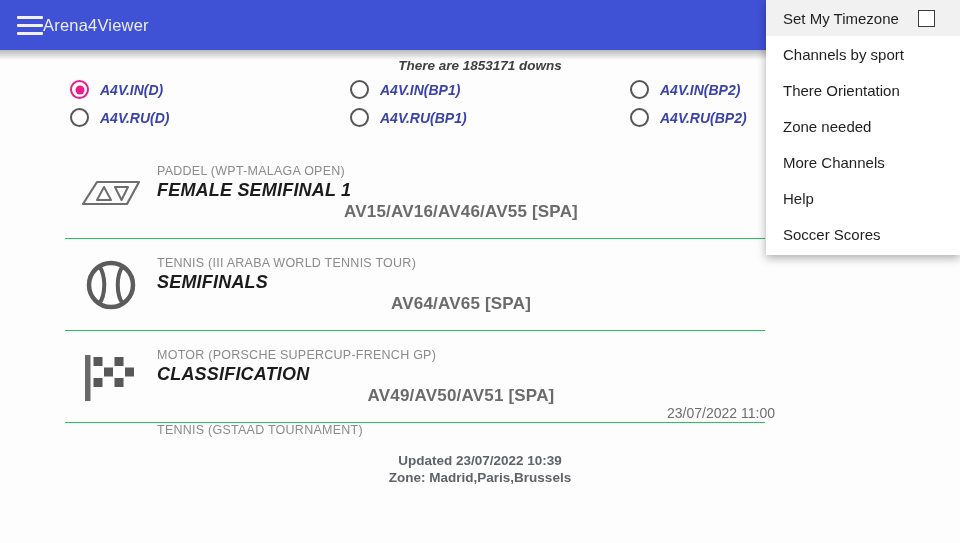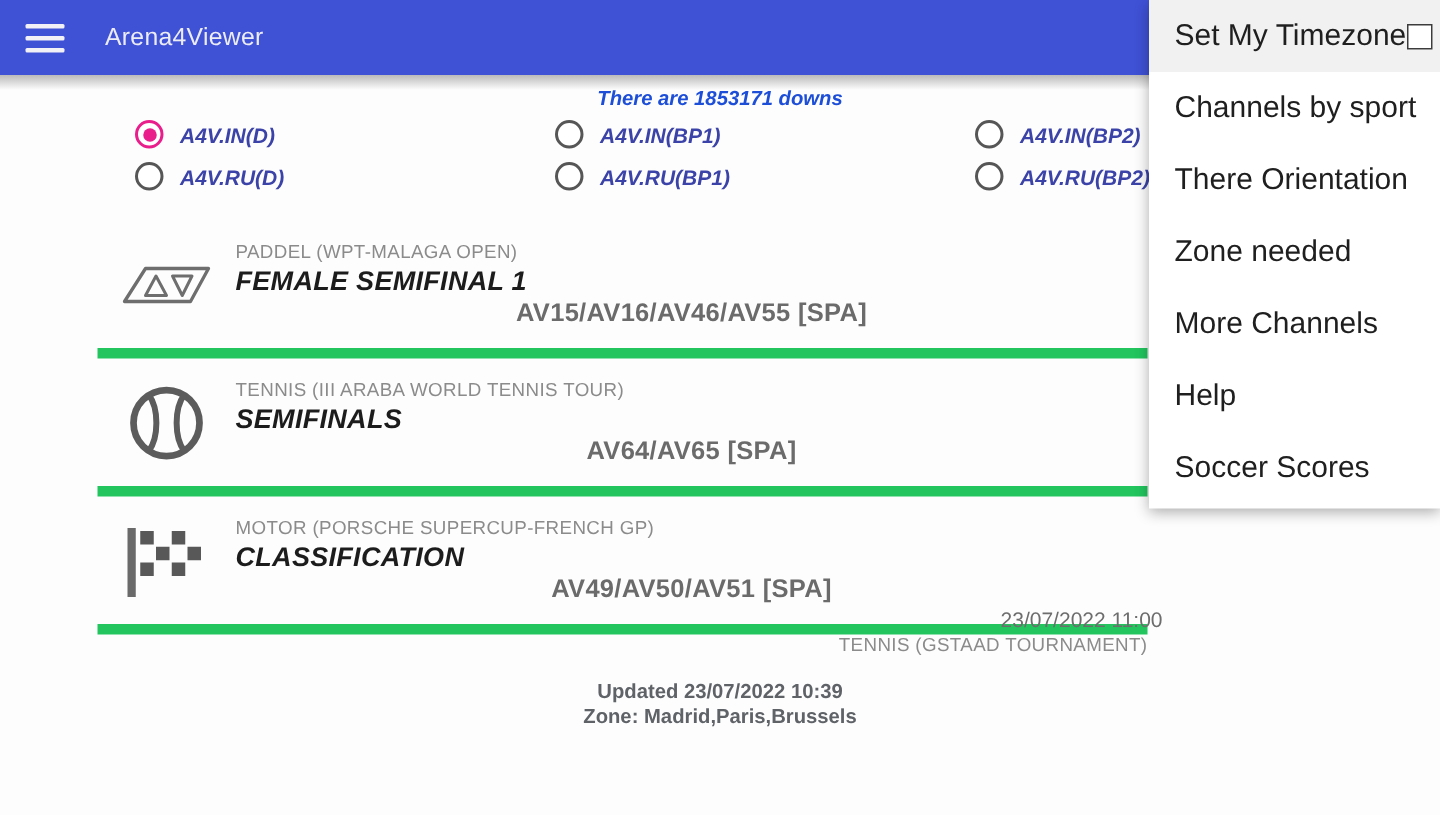--- a/index.html
+++ b/index.html
@@ -45,21 +45,20 @@
     cursor: pointer;
   }
   .hamburger span {
     display: block;
     height: 3px;
     width: 100%;
     background: #f1f1f6;
     border-radius: 1px;
   }
   #app-title {
-    margin-left: 27px;
     color: #ececf4;
     font-size: 16.5px;
     letter-spacing: .2px;
   }
 
   
   #content {
     position: absolute;
     top: 50px; left: 0;
     width: 960px;
@@ -68,33 +67,33 @@
   }
 
   #downs {
     position: absolute;
     top: 8px;
     left: 0; right: 0;
     text-align: center;
     font-size: 13.5px;
     font-style: italic;
     font-weight: bold;
-    color: #1d4ed8;
+    color: #404040;
   }
 
   
   #radios {
     position: absolute;
     top: 30px;
     left: 0;
     width: 760px;
     display: grid;
     grid-template-columns: 280px 280px 200px;
     row-gap: 9px;
-    padding-left: 90px;
+    padding-left: 70px;
   }
   .radio-row {
     display: flex;
     align-items: center;
     gap: 11px;
     cursor: pointer;
   }
   .radio-dot {
     width: 19px; height: 19px;
     border-radius: 50%;
@@ -127,21 +126,21 @@
   #list {
     position: absolute;
     top: 97px;
     left: 65px;
     width: 700px;
   }
   .event {
     display: flex;
     align-items: center;
     height: 92px;
-    border-bottom: 7px solid #22c55e;
+    border-bottom: 1px solid #22c55e;
     cursor: pointer;
   }
   .event-icon {
     width: 92px;
     flex: 0 0 auto;
     display: flex;
     align-items: center;
     justify-content: center;
   }
   .event-text { flex: 1 1 auto; }
@@ -164,21 +163,20 @@
     font-weight: bold;
     color: #6b6b6b;
     letter-spacing: .2px;
     text-align: center;
   }
   .event.partial {
     height: 30px;
     overflow: hidden;
     border-bottom: none;
     align-items: flex-start;
-    text-align: right;
   }
 
   
   #timestamp {
     position: absolute;
     top: 355px;
     right: 185px;
     font-size: 14px;
     color: #6d6d6d;
     text-align: center;
@@ -202,25 +200,25 @@
     position: absolute;
     top: 0;
     left: 766px;
     width: 194px;
     background: #fff;
     box-shadow: 0 3px 9px rgba(0,0,0,.32);
     z-index: 10;
     padding-bottom: 3px;
   }
   .menu-item {
-    height: 48px;
+    height: 36px;
     display: flex;
     align-items: center;
     padding: 0 16px 0 17px;
-    font-size: 20px;
+    font-size: 15px;
     color: #1f1f1f;
     cursor: pointer;
     white-space: nowrap;
   }
   .menu-item.first {
     background: #f1f1f1;
     justify-content: space-between;
   }
   .menu-check {
     width: 17px; height: 17px;

